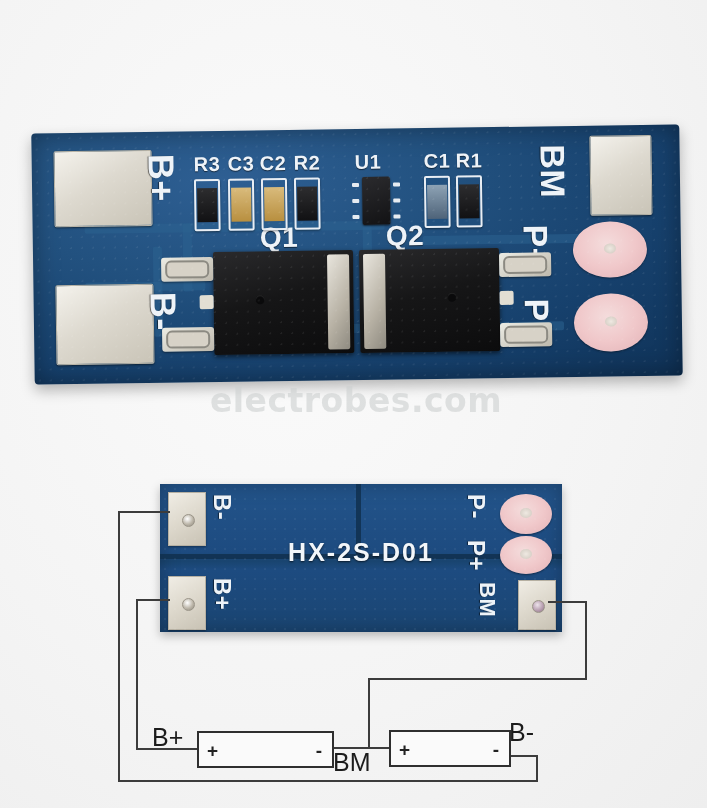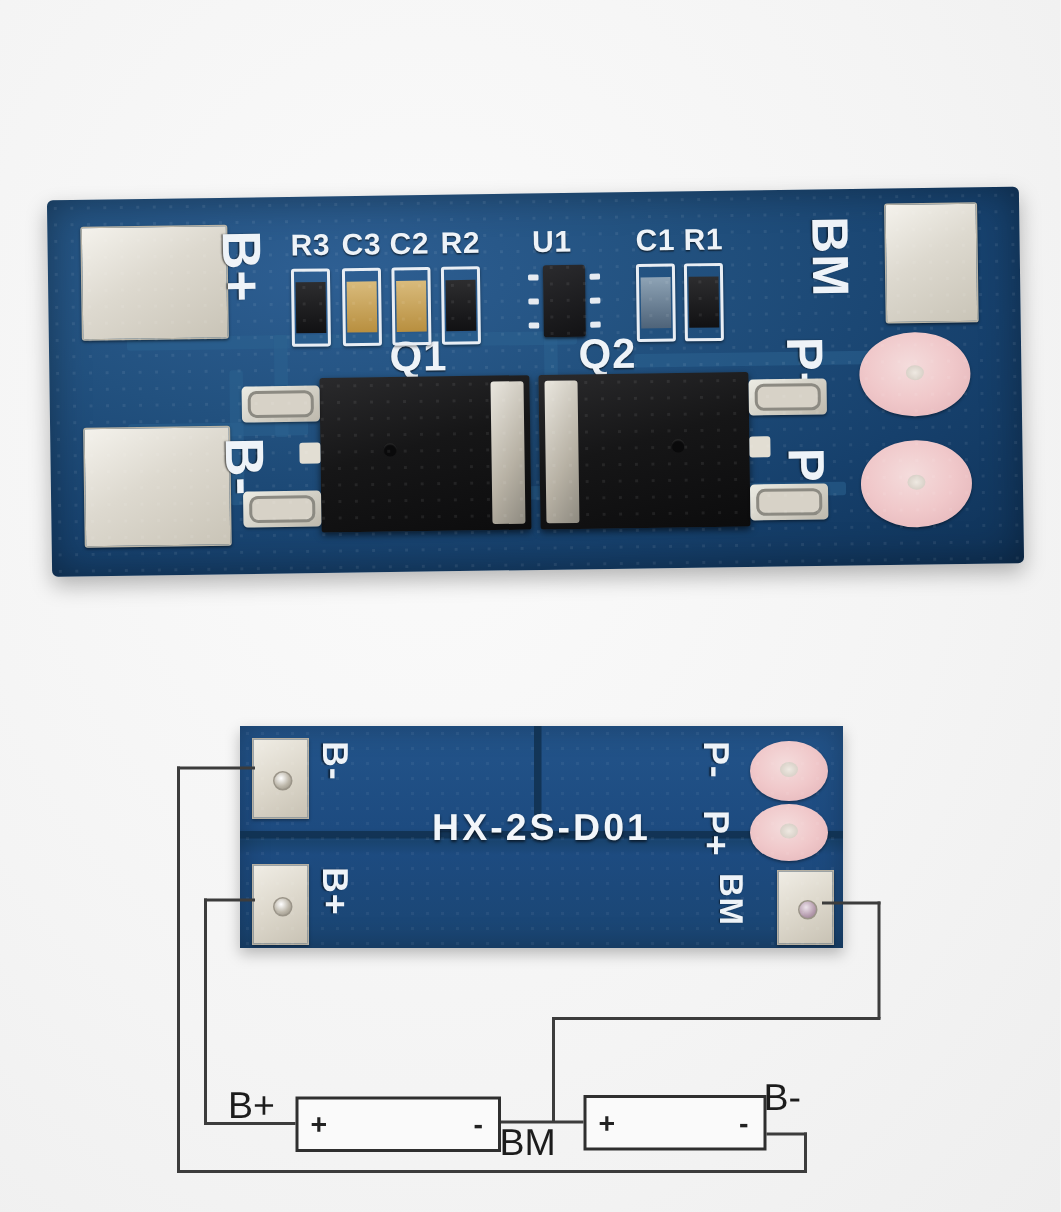--- a/index.html
+++ b/index.html
@@ -229,20 +229,21 @@
     <div class="leadpad" style="left:466px;top:126px;width:52px;height:24px;">
         <div class="slot"></div>
       </div>
     <div class="leadpad" style="left:466px;top:196px;width:52px;height:24px;">
         <div class="slot"></div>
       </div>
     <div class="abs" style="left:166px;top:164px;width:14px;height:14px;background:#e2ded3;border-radius:2px;"></div>
     <div class="abs" style="left:466px;top:164px;width:14px;height:14px;background:#e2ded3;border-radius:2px;"></div>
   </div>
 
+  <div class="abs" id="watermark">electrobes.com</div>
 
   <div class="abs" id="diagram-board">
     <div class="dseam" style="left:0;top:70px;width:402px;height:5px;"></div>
     <div class="dseam" style="left:196px;top:0;width:5px;height:72px;"></div>
 
     <div class="abs dpad" style="left:8px;top:8px;width:36px;height:52px;">
         <div class="scr"></div>
       </div>
     <div class="abs dpad" style="left:8px;top:92px;width:36px;height:52px;">
         <div class="scr"></div>

